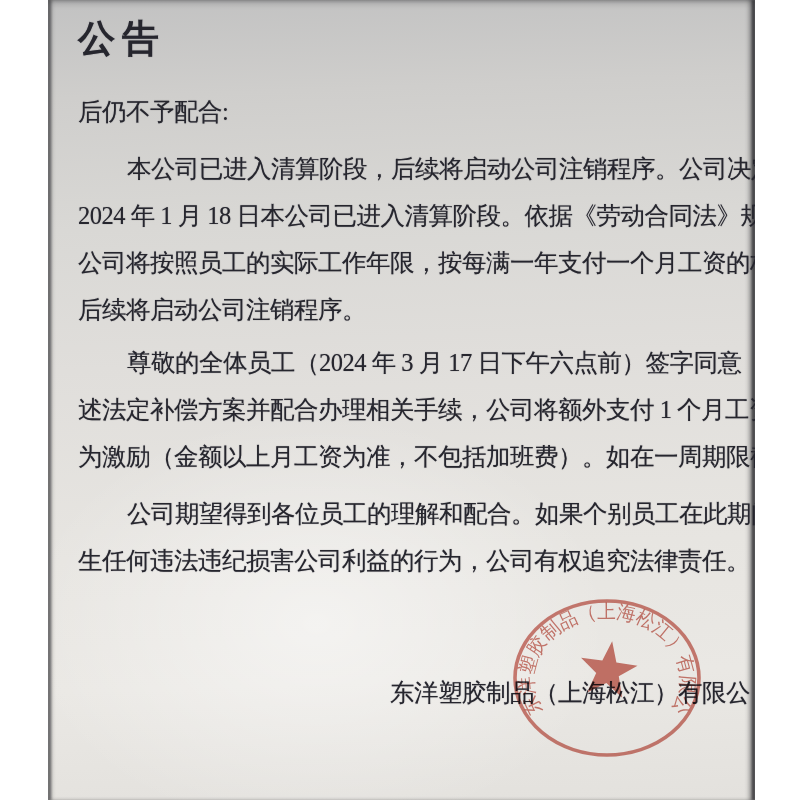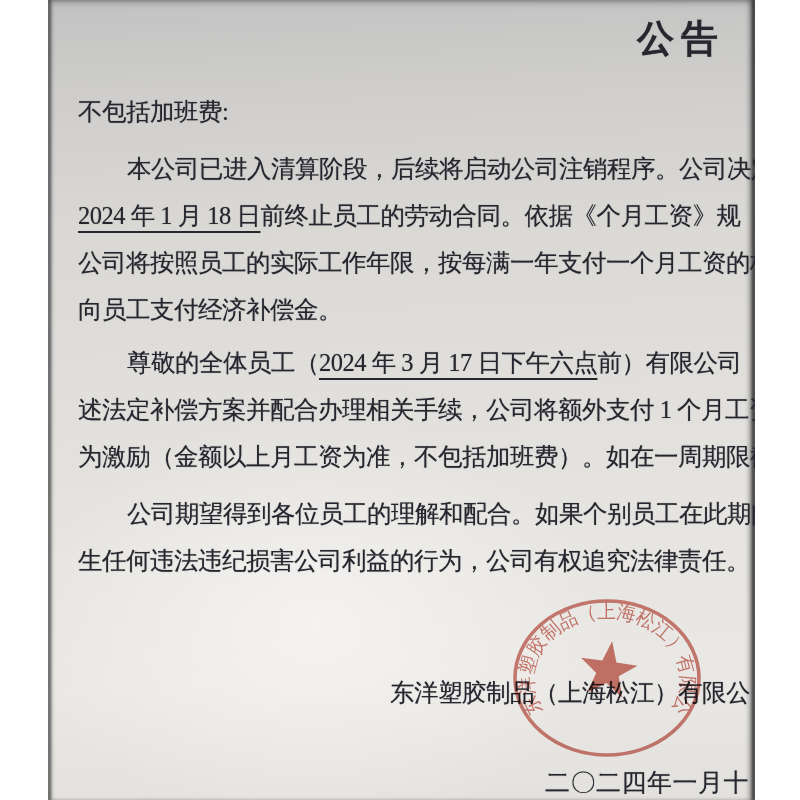--- a/index.html
+++ b/index.html
@@ -30,32 +30,31 @@
 
   
   .doc {
     position: absolute; left: 30px; top: 0; width: 720px;
     color: #26262e;
     font-size: 24.5px; letter-spacing: -0.5px; line-height: 47px;
     text-shadow: 0 0 1px rgba(40,40,52,0.55);
   }
   .doc-title {
     margin-top: 12px; height: 54px; line-height: 54px;
-    width: 647px; text-align: right;
+    width: 647px; text-align: left;
     font-size: 37px; font-weight: 700; letter-spacing: 7px;
   }
   .salutation { margin-top: 22px; white-space: nowrap; }
   .para { margin-top: 0; }
   .p1 { margin-top: 10px; }
   .p2 { margin-top: 6px; }
   .p3 { margin-top: 10px; }
   .line { white-space: nowrap; }
   .indent { text-indent: 2em; }
   .u {
-    text-decoration: underline;
     text-underline-offset: 7px;
     text-decoration-thickness: 1.5px;
   }
 
   .company-line {
     position: absolute; left: 342px; top: 676px;
     white-space: nowrap; font-size: 24.5px; letter-spacing: -0.5px;
     color: #26262e; text-shadow: 0 0 1px rgba(40,40,52,0.55);
   }
   .date-line {
@@ -75,43 +74,42 @@
 <body>
 
 <div class="photo-frame">
   <div class="paper">
     <div class="paper-edge-left"></div>
     <div class="paper-edge-right"></div>
 
     <div class="doc">
       <div class="doc-title">公告</div>
 
-      <div class="salutation">不包括加班费:</div>
+      <div class="salutation">后仍不予配合:</div>
 
       <div class="para p1">
         <div class="line indent">本公司已进入清算阶段，后续将启动公司注销程序。公司决定</div>
-        <div class="line"><span class="u">2024 年 1 月 18 日</span><span>前终止员工的劳动合同。依据《个月工资》规</span></div>
+        <div class="line"><span class="u">2024 年 1 月 18 日</span><span>本公司已进入清算阶段。依据《劳动合同法》规</span></div>
         <div class="line">公司将按照员工的实际工作年限，按每满一年支付一个月工资的标</div>
-        <div class="line">向员工支付经济补偿金。</div>
+        <div class="line">后续将启动公司注销程序。</div>
       </div>
 
       <div class="para p2">
-        <div class="line indent"><span>尊敬的全体员工（</span><span class="u">2024 年 3 月 17 日下午六点</span><span>前）有限公司</span></div>
+        <div class="line indent"><span>尊敬的全体员工（</span><span class="u">2024 年 3 月 17 日下午六点</span><span>前）签字同意</span></div>
         <div class="line">述法定补偿方案并配合办理相关手续，公司将额外支付 1 个月工资</div>
         <div class="line">为激励（金额以上月工资为准，不包括加班费）。如在一周期限截</div>
       </div>
 
       <div class="para p3">
         <div class="line indent">公司期望得到各位员工的理解和配合。如果个别员工在此期间</div>
         <div class="line">生任何违法违纪损害公司利益的行为，公司有权追究法律责任。</div>
       </div>
     </div>
 
     <div class="company-line">东洋塑胶制品（上海松江）有限公</div>
-    <div class="date-line">二〇二四年一月十</div>
   </div>
 
   <svg class="stamp" viewBox="0 0 210 172" xmlns="http://www.w3.org/2000/svg">
     <ellipse cx="103" cy="85" rx="92" ry="77" fill="none" stroke="#bf4a3d" stroke-width="3.6" opacity="0.85"></ellipse>
     <defs>
       <path id="sealTextPath" d="M 39,118 A 74,62 0 1 1 167,118" fill="none"></path>
     </defs>
     <text font-size="19.5" fill="#bf4a3d" opacity="0.88" font-family="'Liberation Serif','DejaVu Serif',serif">
       <textPath href="#sealTextPath" startOffset="0" textLength="298" lengthAdjust="spacingAndGlyphs">东洋塑胶制品（上海松江）有限公司</textPath>
     </text>

